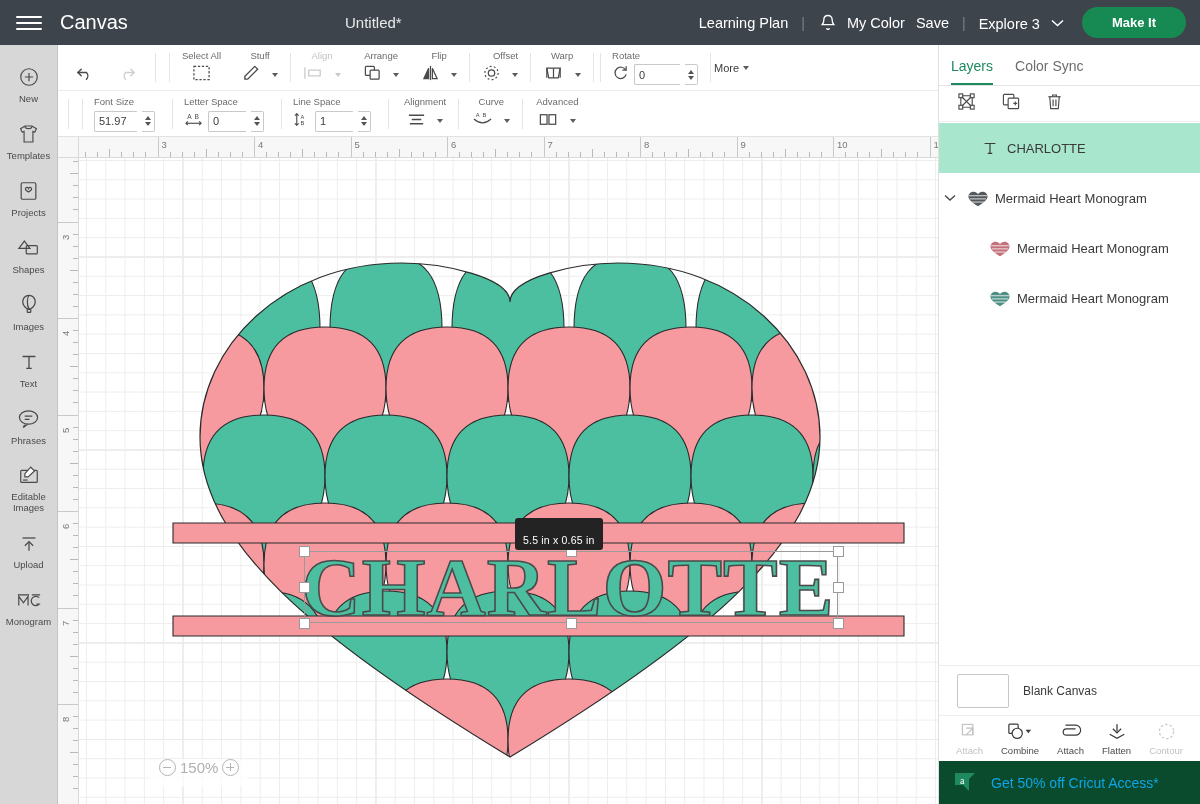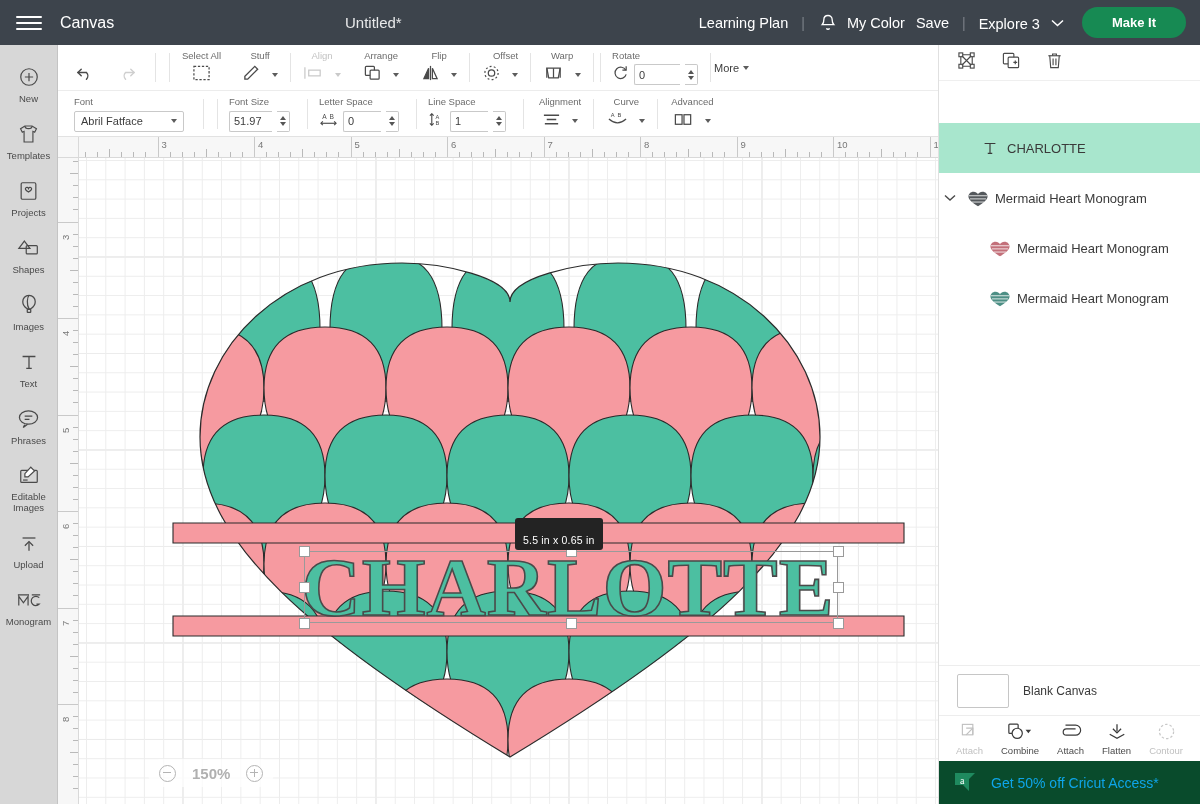--- a/index.html
+++ b/index.html
@@ -16,21 +16,21 @@
 
   
   .topbar {
     position: absolute; top: 0; left: 0; width: 1200px; height: 45px;
     background: #3d444c; display: flex; align-items: center;
     color: #ffffff; font-size: 15px;
   }
   .hamburger { width: 58px; height: 45px; display: flex; flex-direction: column;
     justify-content: center; align-items: center; gap: 4px; cursor: pointer; }
   .hamburger span { display: block; width: 26px; height: 2px; background: #ffffff; border-radius: 1px; }
-  .tb-canvas { font-size: 16px; margin-left: 2px; }
+  .tb-canvas { font-size: 20px; margin-left: 2px; }
   .tb-title { position: absolute; left: 345px; font-size: 15px; color: #e8e9ea; }
   .tb-right { position: absolute; right: 0; top: 0; height: 45px; display: flex;
     align-items: center; gap: 0px; padding-right: 14px; }
   .tb-link { font-size: 14.5px; color: #ffffff; cursor: pointer; white-space: nowrap; }
   .tb-sep { color: #7b8088; margin: 0 13px; font-size: 14px; }
   .bell { width: 20px; height: 20px; margin-right: 9px; display:inline-block; }
   .tb-gap { width: 11px; display:inline-block; }
   .chev-sm { display: inline-block; margin-left: 7px; vertical-align: 2px; }
   .makeit {
     margin-left: 18px; background: #178a53; color: #fff;
@@ -133,23 +133,23 @@
     background: #232323; color: #fff; font-size: 10.5px;
     padding: 16px 8px 4px 8px; border-radius: 3px; white-space: nowrap;
     letter-spacing: .2px; z-index: 6;
   }
   .selrect { position: absolute; z-index: 5; border: 1px solid #9a9a9a; }
   .handle { position: absolute; width: 11px; height: 11px; background: #fff;
     border: 1px solid #9a9a9a; z-index: 6; }
 
   .zoomctl {
     position: absolute; left: 90px; bottom: 17px; height: 28px;
-    display: flex; align-items: center; gap: 16px;
+    display: flex; align-items: flex-start; gap: 4px;
     background: rgba(255,255,255,0.72); border-radius: 14px; padding: 0 11px;
-    color: #a9a9a9; font-size: 15px; z-index: 7; font-weight: bold;
+    color: #a9a9a9; font-size: 15px; z-index: 7;
   }
   .zbtn { width: 17px; height: 17px; border: 1.4px solid #b4b4b4; border-radius: 50%;
     position: relative; cursor: pointer; }
   .zbtn::before { content: ""; position: absolute; left: 3px; top: 6.6px;
     width: 8px; height: 1.4px; background: #b4b4b4; }
   .zbtn.plus::after { content: ""; position: absolute; left: 6.6px; top: 3px;
     width: 1.4px; height: 8px; background: #b4b4b4; }
   .zlabel { color: #b0b0b0; font-size: 15px; }
 
   
@@ -485,29 +485,20 @@
       <div class="vdiv"></div>
 
       <div class="more">
         <span>More</span>
         <span class="caret" style="margin-left:4px;"></span>
       </div>
     </div>
 
     <div class="trow r2">
 
-      <div class="tgroup" style="padding-left:16px;">
-        <div class="gl">Font</div>
-        <div class="gbody">
-          <div class="selbox" style="width:110px;">
-            <span class="cv">Abril Fatface</span>
-            <span class="caret"></span>
-          </div>
-        </div>
-      </div>
 
       <div class="vdiv" style="margin-left:10px;"></div>
 
 
       <div class="vdiv" style="margin-left:10px;"></div>
 
       <div class="tgroup" style="padding-left:8px;">
         <div class="gl">Font Size</div>
         <div class="gbody">
           <input class="inp" style="width: 43px; border-right: none; border-radius: 2px 0px 0px 2px;" value="51.97">
@@ -869,20 +860,24 @@
 
     <div class="zoomctl">
       <span class="zbtn"></span>
       <span class="zlabel">150%</span>
       <span class="zbtn plus"></span>
     </div>
   </div>
 
   <div class="rpanel">
 
+    <div class="rtabs">
+      <div class="rtab active">Layers</div>
+      <div class="rtab">Color Sync</div>
+    </div>
 
     <div class="ractions">
       <span class="ai">
         <svg width="20" height="19" viewBox="0 0 21 20" fill="none" stroke="#4a4a4a" stroke-width="1.2">
           <rect x="2" y="2" width="4" height="4"></rect>
             <rect x="14" y="2" width="4" height="4"></rect>
           <rect x="2" y="14" width="4" height="4"></rect>
             <rect x="14" y="14" width="4" height="4"></rect>
           <path d="M6 4h8M4 6v8M16 6v8M6 16h8"></path>
           <path d="M5 5 L15 15M15 5 L5 15"></path>

